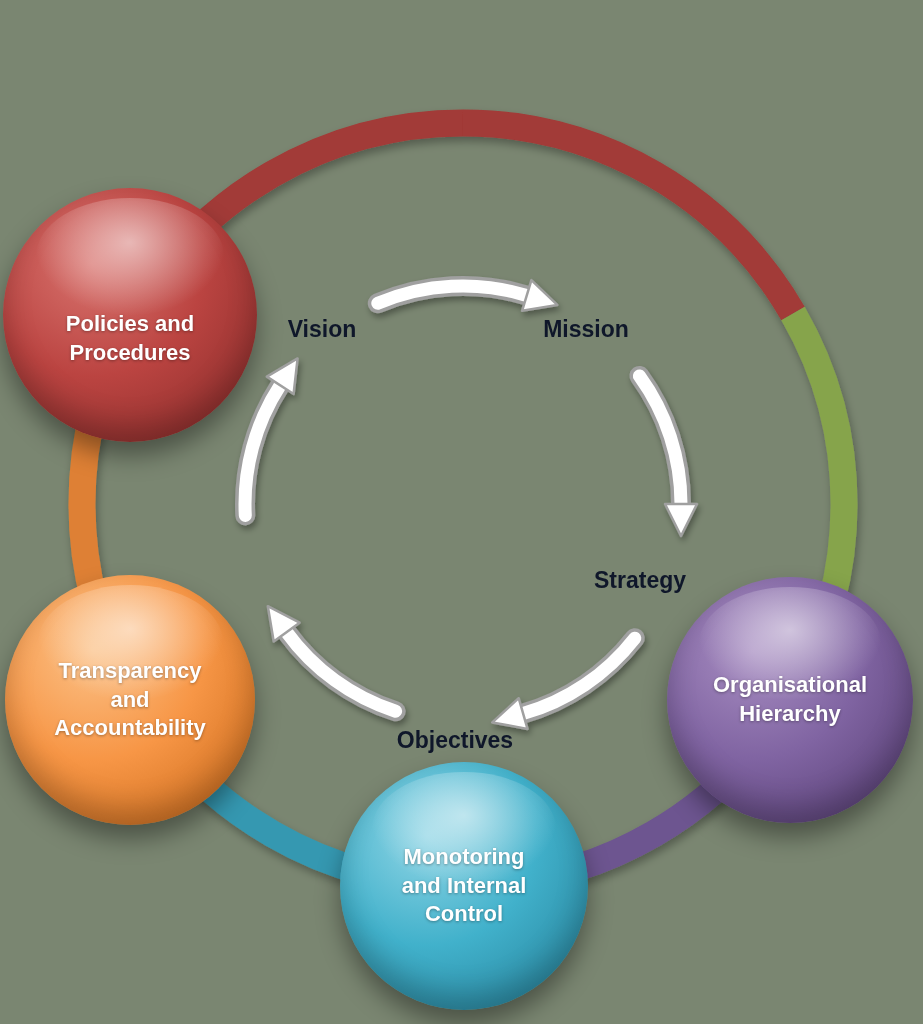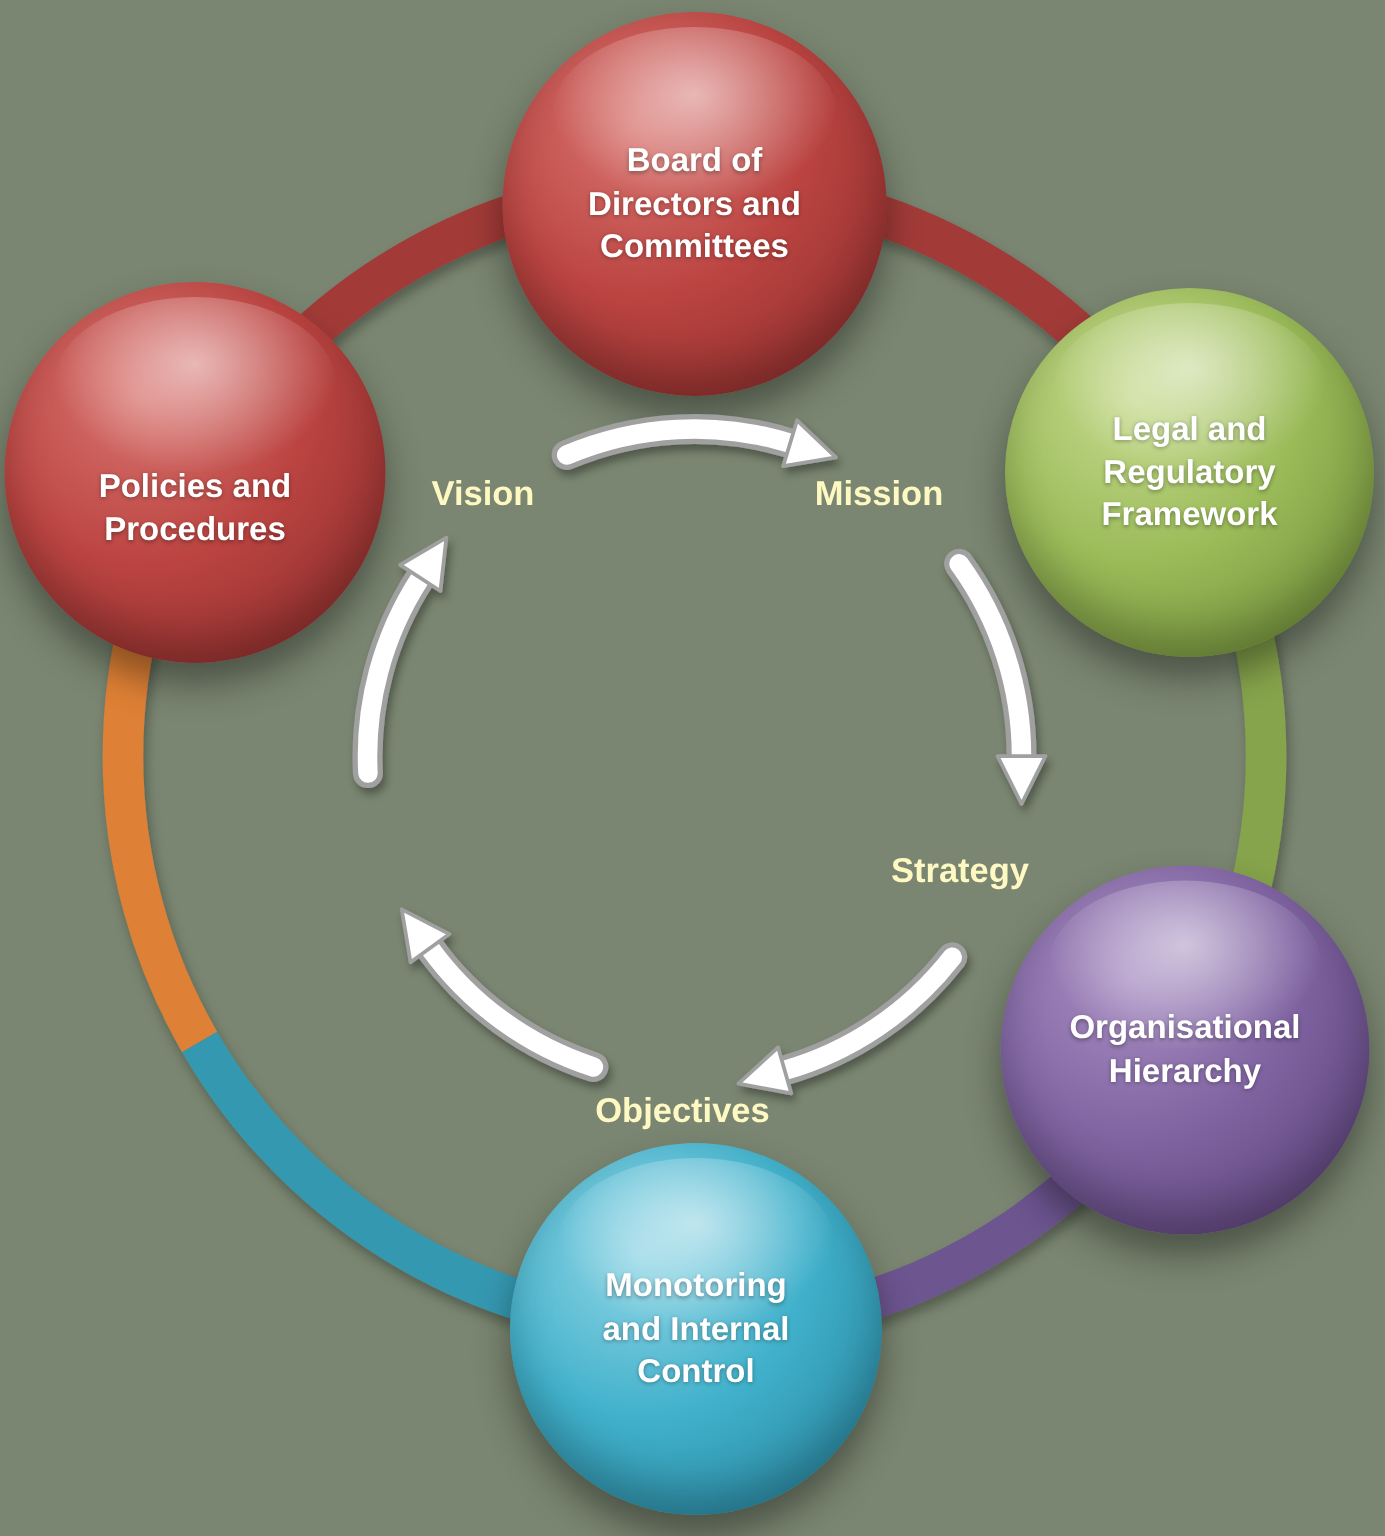--- a/index.html
+++ b/index.html
@@ -69,21 +69,21 @@
   .node-policies{left:3px; top:188px; width:254px; height:254px;}
   .node-policies .label{max-width:155px;margin-top:48px;}
   .node-center{left:288px; top:327px; width:352px; height:352px;}
   .node-center .label{max-width:300px; font-size:37px; line-height:1.25;}
 
   .cycle-label{
     position:absolute;
     transform:translate(-50%,-50%);
     font-weight:bold;
     font-size:23px;
-    color:#fef9c3;
+    color:#0f172a;
     z-index:4;
     text-align:center;
     line-height:1.15;
   }
   .pos-vision{left:322px; top:329px;}
   .pos-mission{left:586px; top:329px;}
   .pos-strategy{left:640px; top:580px;}
   .pos-objectives{left:455px; top:740px;}
   .pos-smartgoals{left:236px; top:583px; width:110px;}
 </style>
@@ -101,36 +101,33 @@
     <g id="ring-g" filter="url(#ringshadow)">
         <path d="M133.0,313.5 A381,381 0 0 1 463.0,123.0" fill="none" stroke="#a23a37" stroke-width="27"></path>
         <path d="M463.0,123.0 A381,381 0 0 1 793.0,313.5" fill="none" stroke="#a23a37" stroke-width="27"></path>
         <path d="M793.0,313.5 A381,381 0 0 1 793.0,694.5" fill="none" stroke="#86a44c" stroke-width="27"></path>
         <path d="M793.0,694.5 A381,381 0 0 1 463.0,885.0" fill="none" stroke="#6d5490" stroke-width="27"></path>
         <path d="M463.0,885.0 A381,381 0 0 1 133.0,694.5" fill="none" stroke="#3498b1" stroke-width="27"></path>
         <path d="M133.0,694.5 A381,381 0 0 1 133.0,313.5" fill="none" stroke="#de8034" stroke-width="27"></path>
       </g>
   </svg>
 
-  <div class="node node-red node-board">
-    <div class="label">Board of Directors and Committees</div>
-  </div>
 
-  <div class="node node-green node-legal">
-    <div class="label">Legal and Regulatory Framework</div>
-  </div>
 
   <div class="node node-purple node-org">
     <div class="label">Organisational Hierarchy</div>
   </div>
 
   <div class="node node-teal node-monitoring">
     <div class="label">Monotoring and Internal Control</div>
   </div>
 
+  <div class="node node-orange node-transparency">
+    <div class="label">Transparency and Accountability</div>
+  </div>
 
   <div class="node node-red node-policies">
     <div class="label">Policies and Procedures</div>
   </div>
 
 
   <svg id="arrows-svg" class="layer" viewBox="0 0 923 1024">
     <defs>
       <filter id="arrowshadow" x="-30%" y="-30%" width="160%" height="160%">
         <feDropShadow dx="2" dy="4" stdDeviation="3" flood-color="#000000" flood-opacity="0.35"></feDropShadow>

